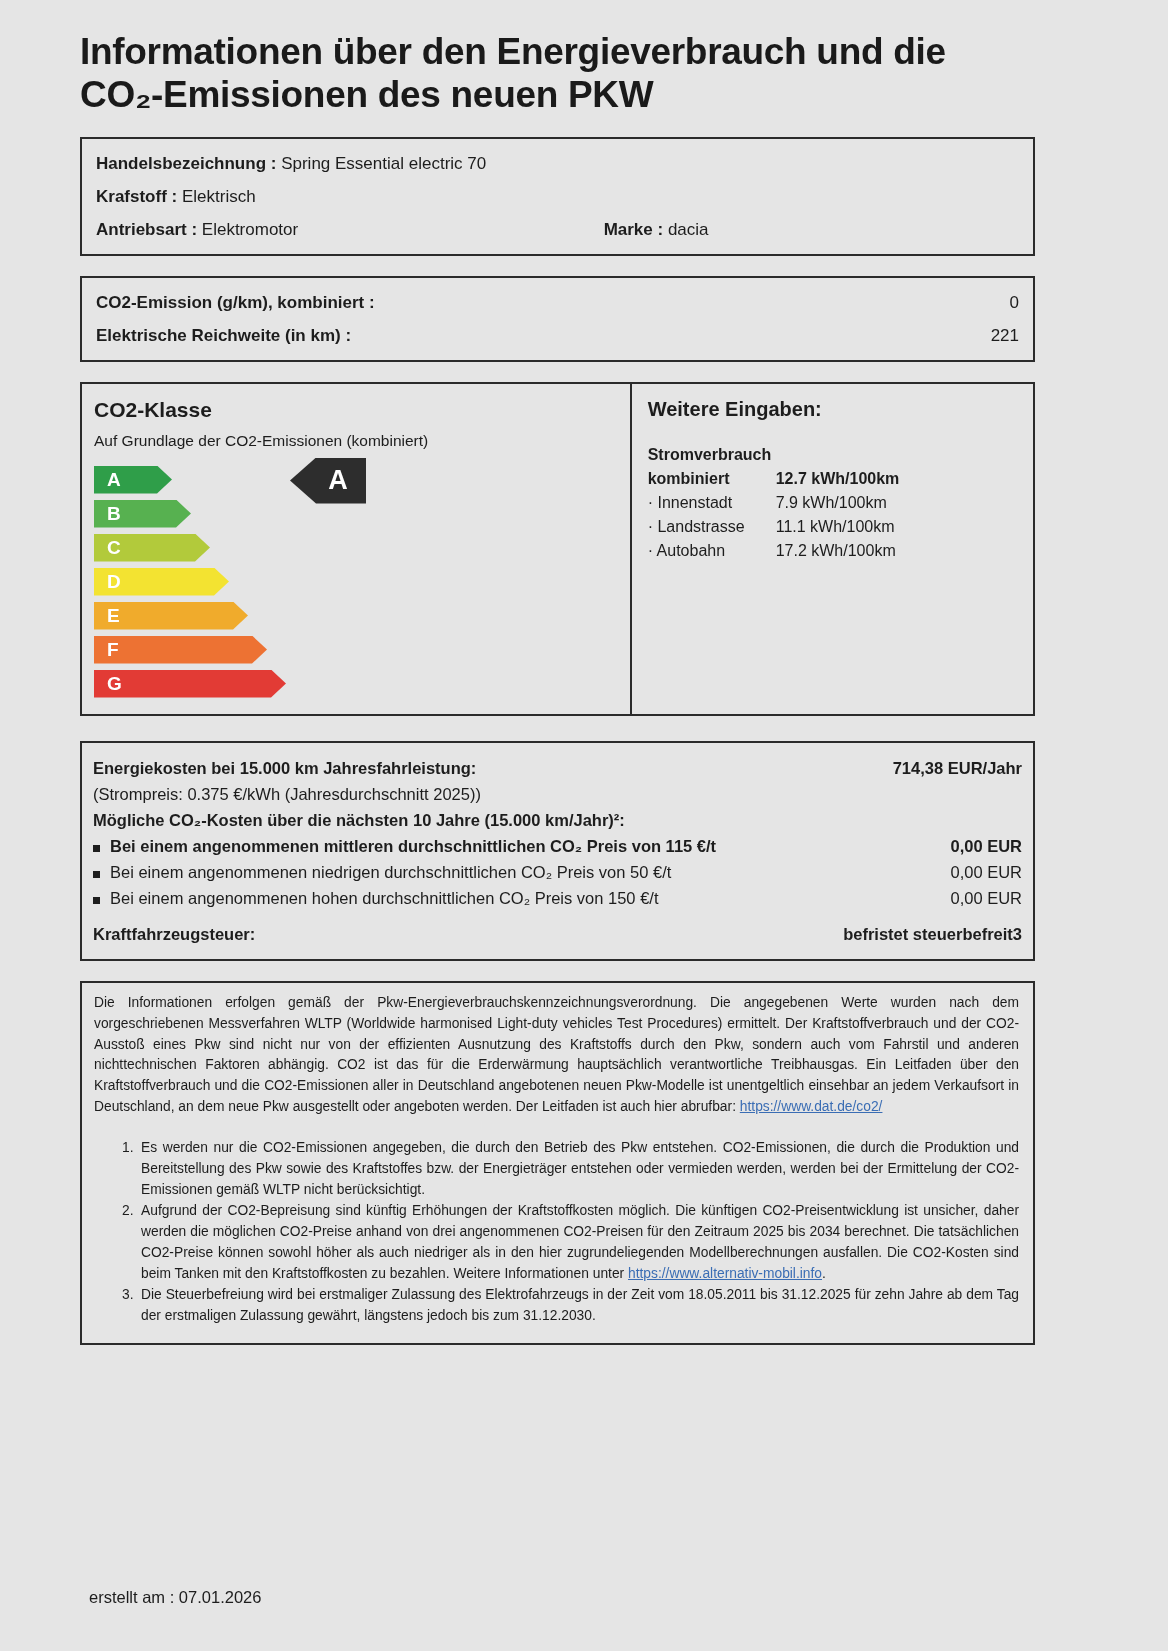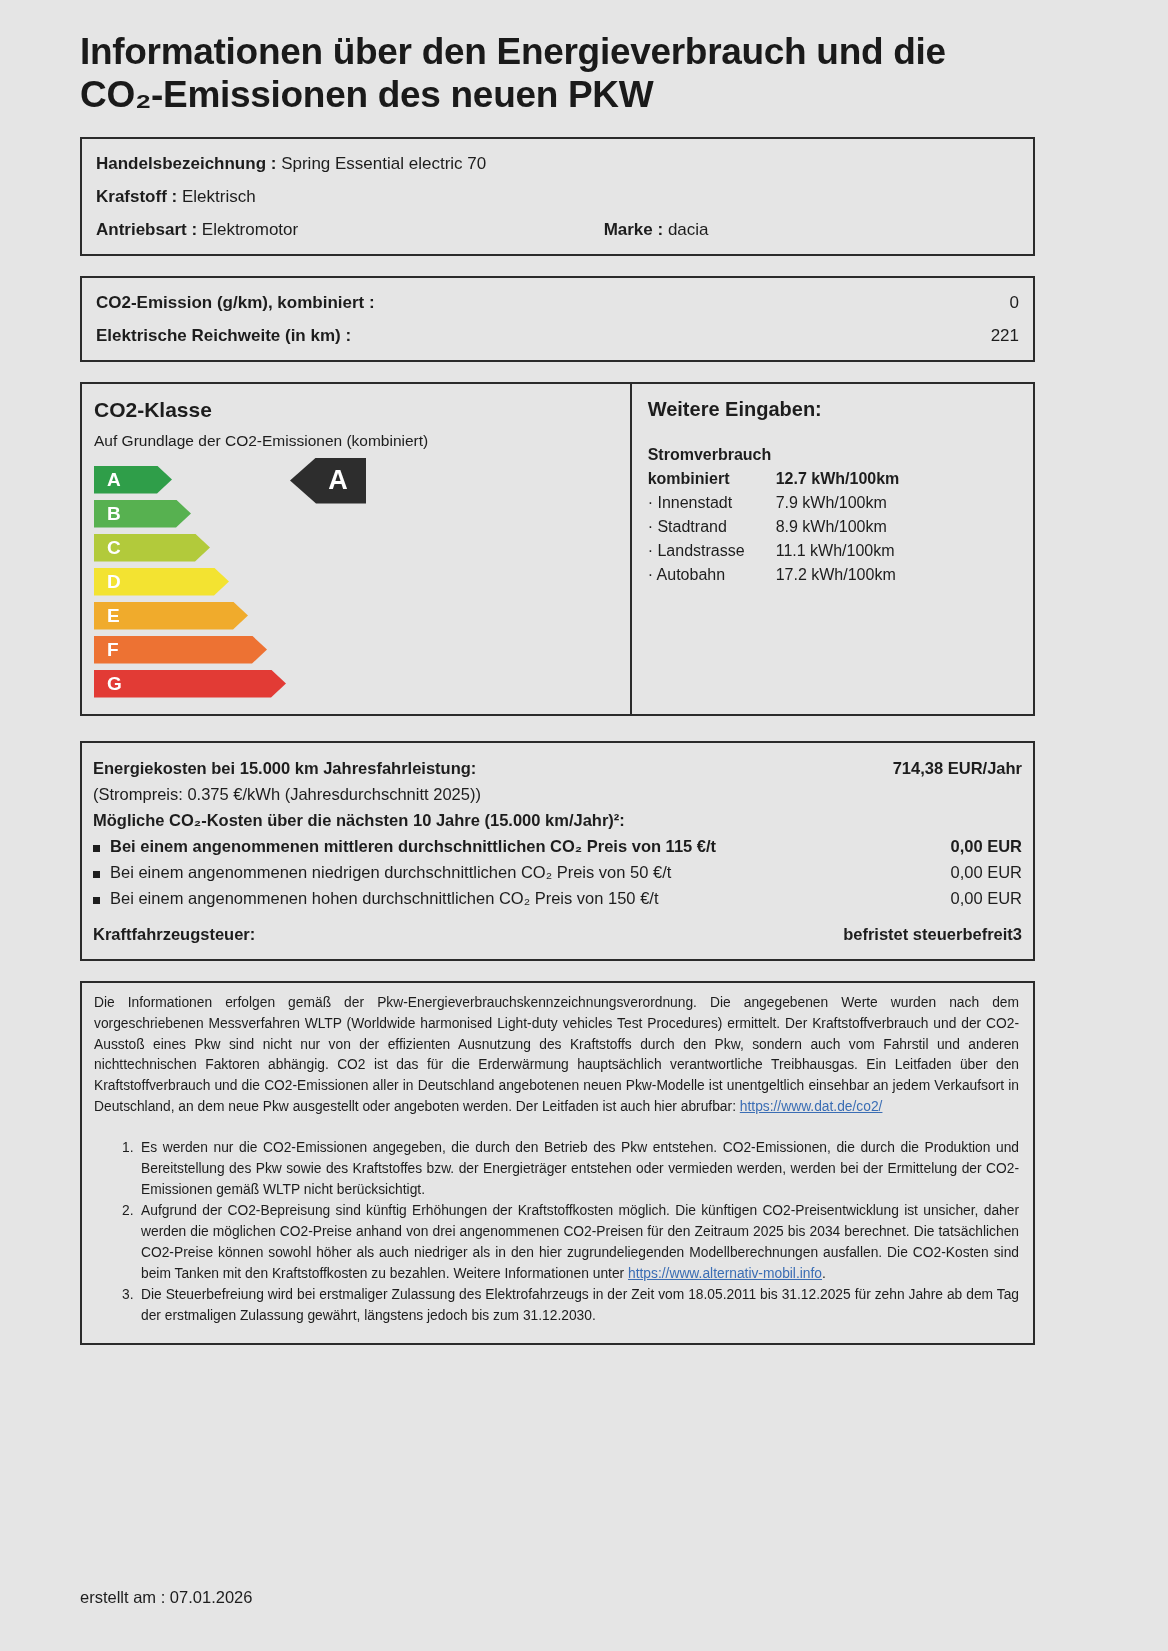--- a/index.html
+++ b/index.html
@@ -48,21 +48,21 @@
 
   
   .legal-box { padding:10px 14px 16px 12px; }
   .legal-text { font-size:13.8px; line-height:1.52; text-align:justify; }
   .legal-text a, .fn-text a { color:#3a6db4; text-decoration:underline; }
   .footnotes { margin-top:20px; padding-left:28px; }
   .footnote { display:flex; font-size:13.8px; line-height:1.52; }
   .fn-num { width:19px; flex-shrink:0; }
   .fn-text { text-align:justify; }
 
-  .footer { position:absolute; left:80px; top:1588px; font-size:16.5px; color:#1d1d1d; }
+  .footer { position:absolute; left:89px; top:1588px; font-size:16.5px; color:#1d1d1d; }
 </style>
 </head>
 <body>
 
 <div class="page">
   <div class="content">
 
     <h1 class="doc-title">Informationen über den Energieverbrauch und die CO₂-Emissionen des neuen PKW</h1>
 
     <div class="box">
@@ -125,24 +125,20 @@
         <div class="we-sub">Stromverbrauch</div>
         <div class="we-row bold">
           <span class="k">kombiniert</span>
           <span>12.7 kWh/100km</span>
         </div>
         <div class="we-row">
           <span class="k">· Innenstadt</span>
           <span>7.9 kWh/100km</span>
         </div>
         <div class="we-row">
-          <span class="k">· Stadtrand</span>
-          <span>8.9 kWh/100km</span>
-        </div>
-        <div class="we-row">
           <span class="k">· Landstrasse</span>
           <span>11.1 kWh/100km</span>
         </div>
         <div class="we-row">
           <span class="k">· Autobahn</span>
           <span>17.2 kWh/100km</span>
         </div>
       </div>
     </div>
 

